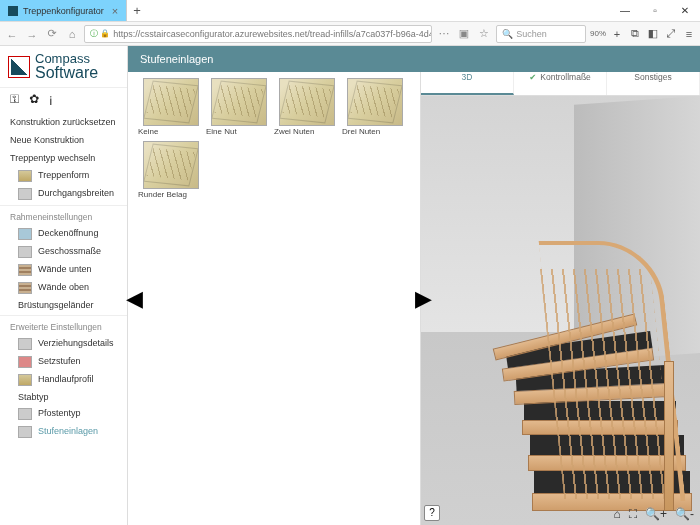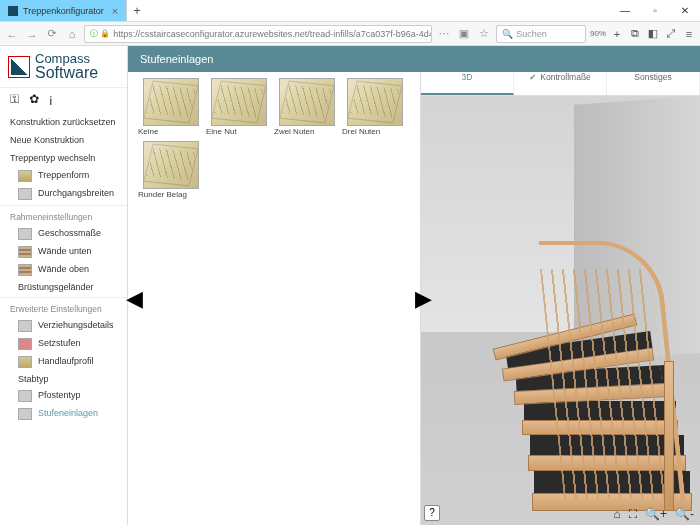--- a/index.html
+++ b/index.html
@@ -143,20 +143,24 @@
         <div class="side-item">
           <span class="ic form"></span>
           <span>Treppenform</span>
         </div>
         <div class="side-item">
           <span class="ic "></span>
           <span>Durchgangsbreiten</span>
         </div>
         <div class="side-sect">Rahmeneinstellungen</div>
         <div class="side-item">
+          <span class="ic blue"></span>
+          <span>Deckenöffnung</span>
+        </div>
+        <div class="side-item">
           <span class="ic "></span>
           <span>Geschossmaße</span>
         </div>
         <div class="side-item">
           <span class="ic brick"></span>
           <span>Wände unten</span>
         </div>
         <div class="side-item">
           <span class="ic brick"></span>
           <span>Wände oben</span>

